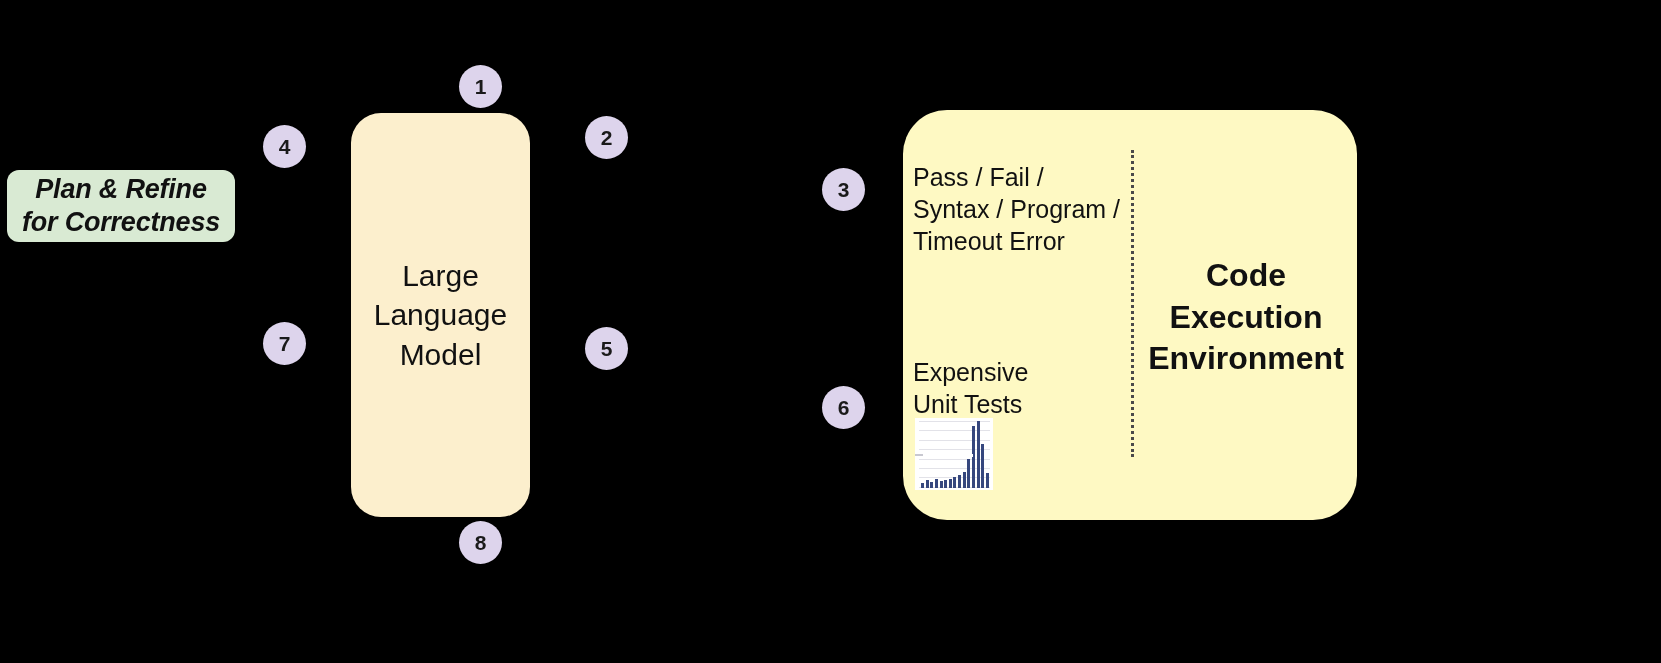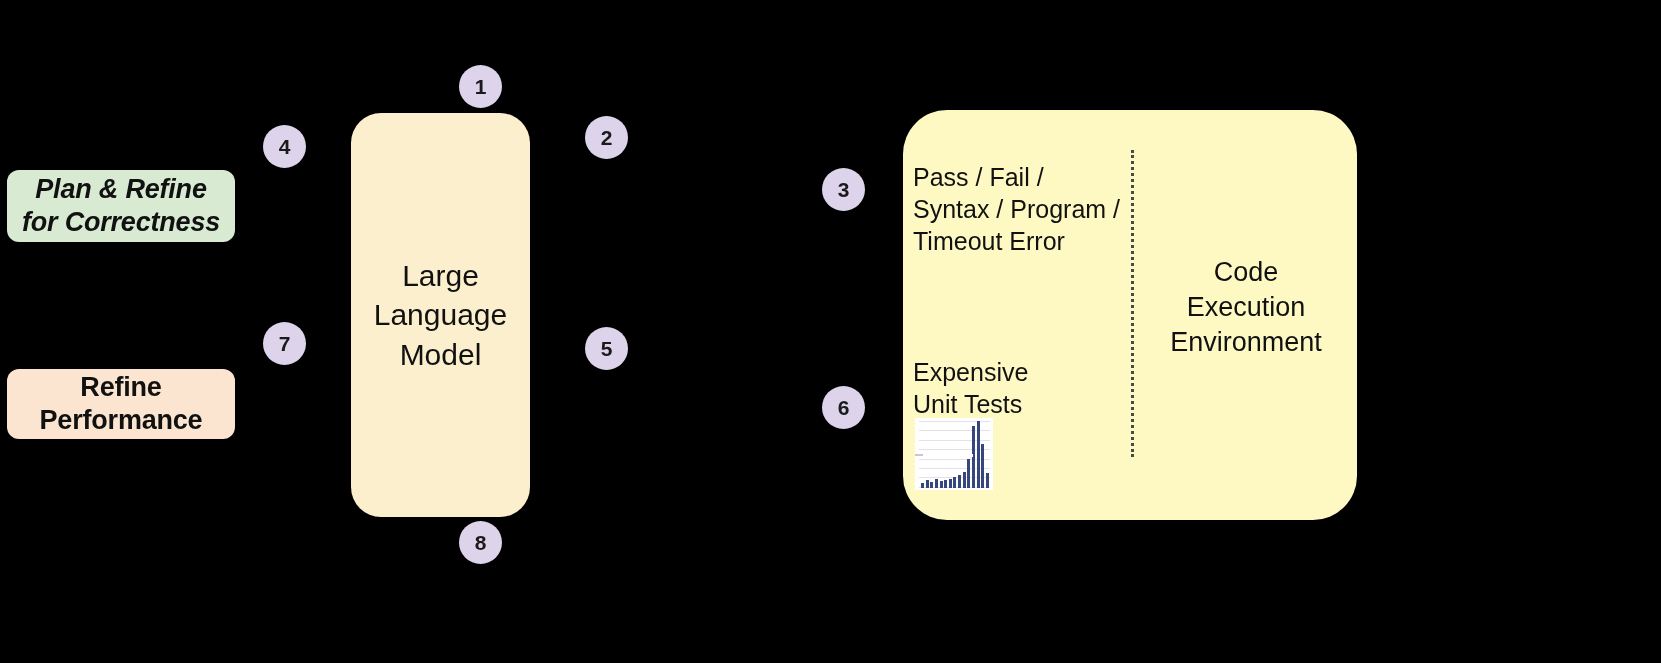--- a/index.html
+++ b/index.html
@@ -114,22 +114,22 @@
     line-height: 1.28;
     white-space: pre-line;
   }
   #code-env-label {
     position: absolute;
     left: 232px;
     top: 145px;
     width: 222px;
     text-align: center;
     color: #111111;
-    font-size: 27px;
-    font-weight: 400;
+    font-size: 32px;
+    font-weight: 700;
     line-height: 1.3;
     white-space: pre-line;
   }
 
   
   #unit-test-chart {
     position: absolute;
     left: 12px;
     top: 308px;
     width: 78px;
@@ -209,24 +209,20 @@
 </head>
 <body>
 
 <div id="canvas">
 
   <div id="plan-refine-box" class="task-box">
     <span>Plan &amp; Refine
 for Correctness</span>
   </div>
 
-  <div id="refine-performance-box" class="task-box">
-    <span>Refine
-Performance</span>
-  </div>
 
   <div id="llm-box">
     <span id="llm-label">Large
 Language
 Model</span>
   </div>
 
   <div id="code-env-panel">
 
     <div id="feedback-label">Pass / Fail /

